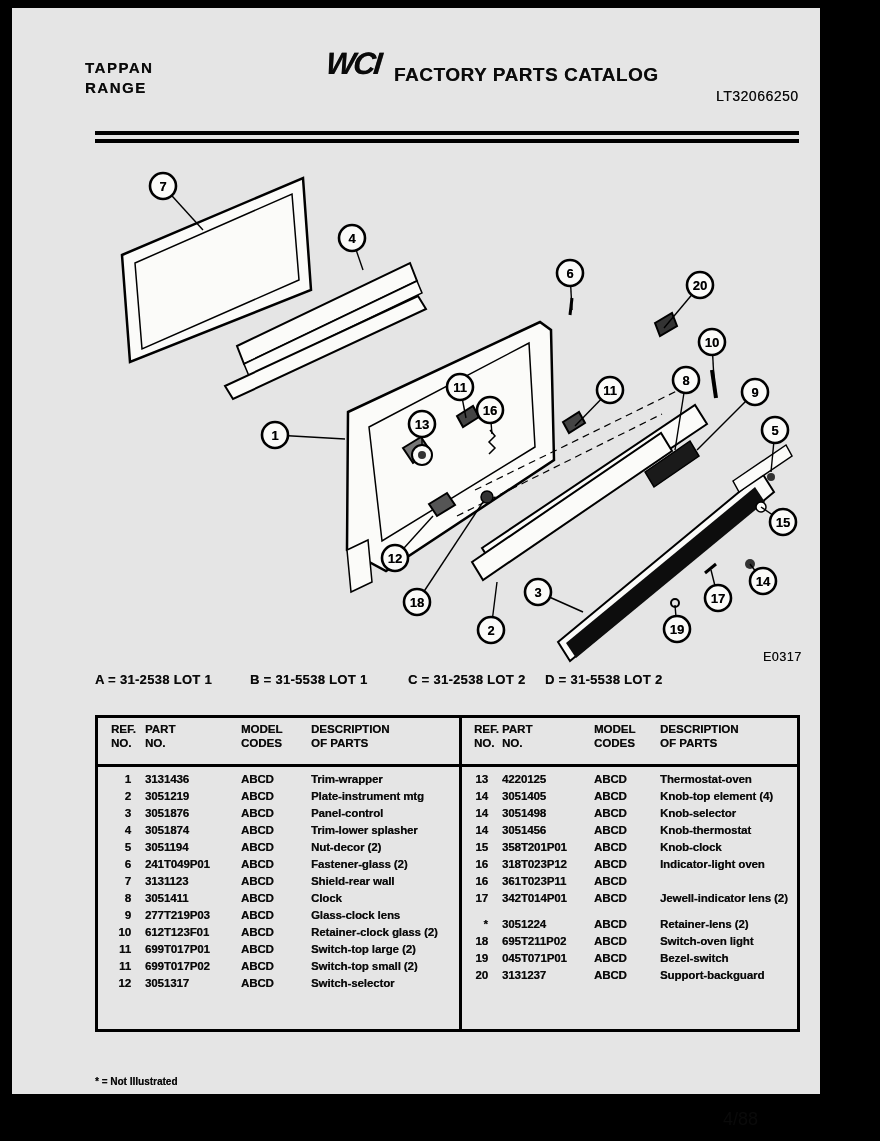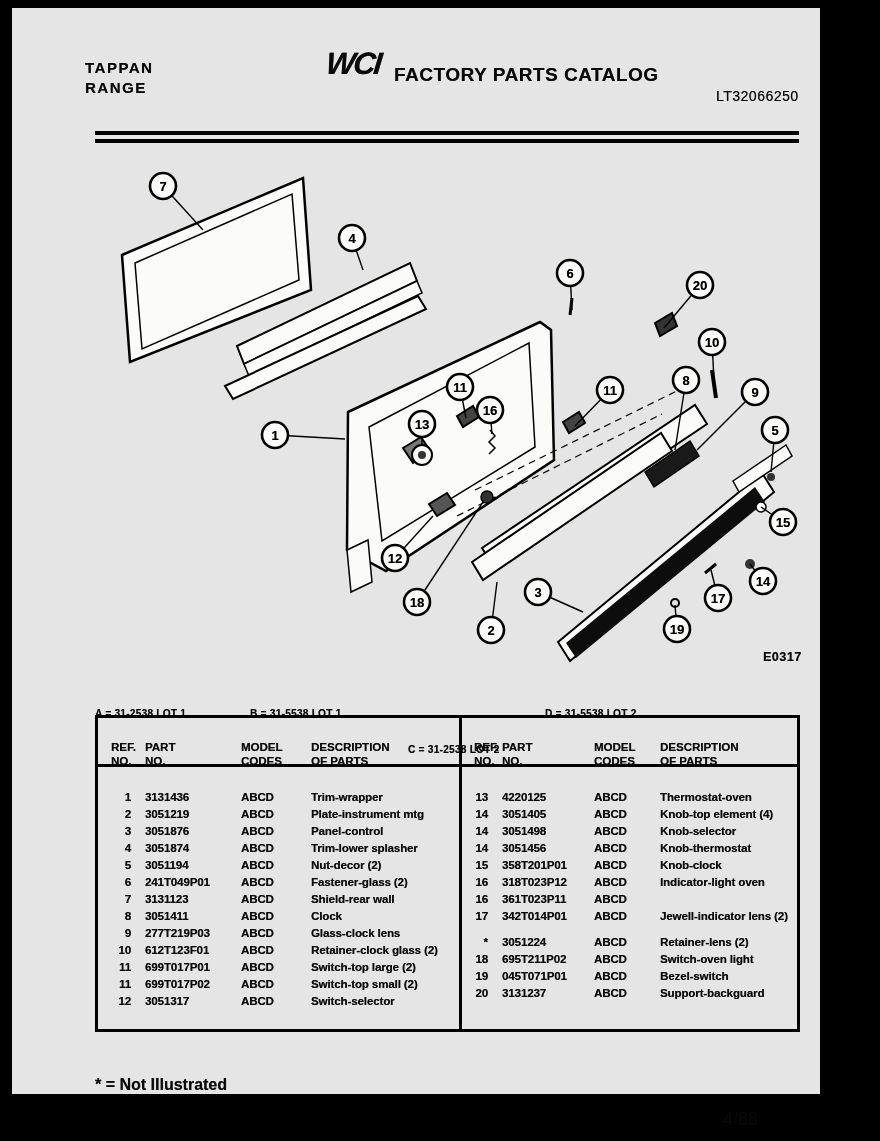--- a/index.html
+++ b/index.html
@@ -16,40 +16,40 @@
   .brand{left:73px;top:50px;font-size:15px;font-weight:bold;letter-spacing:1.5px;line-height:20px;}
   .logo{left:314px;top:38px;font-size:31px;font-weight:900;font-style:italic;letter-spacing:-2px;transform:skewX(-6deg);}
   .catalog-title{left:382px;top:56px;font-size:19px;font-weight:bold;letter-spacing:0.5px;text-align:right;}
   .doc-number{left:704px;top:56px;font-size:14px;font-weight:normal;letter-spacing:0.5px;margin-top:24px;}
   .rule{left:83px;width:704px;height:4px;background:#000;}
   .rule-a{top:123px;} .rule-b{top:131px;}
   
   .diagram{left:73px;top:142px;width:715px;height:515px;}
   #diagram-svg{display:block;}
   #diagram-svg text{font-family:"Liberation Sans",sans-serif;font-weight:bold;font-size:13px;fill:#000;}
-  .figure-code{left:751px;top:642px;font-size:12.5px;font-weight:bold;letter-spacing:0.5px;}
-  
-  .models{top:700px;font-size:10px;font-weight:bold;letter-spacing:0.3px;}
-  .model-a{left:83px;} .model-b{left:238px;} .model-c{left:396px;margin-top:36px;} .model-d{left:533px;}
+  .figure-code{left:751px;top:642px;font-size:12.5px;font-weight:normal;letter-spacing:0.5px;}
+  
+  .models{top:664px;font-size:13px;font-weight:bold;letter-spacing:0.3px;}
+  .model-a{left:83px;} .model-b{left:238px;} .model-c{left:396px;} .model-d{left:533px;}
   
   .parts-table{left:83px;top:707px;width:705px;height:317px;border:3px solid #000;box-sizing:border-box;}
   .t-divider{position:absolute;left:361px;top:0;bottom:0;width:3px;background:#000;}
   .t-headline{position:absolute;left:0;right:0;top:46px;height:2.5px;background:#000;}
   .t-group{position:absolute;top:0;bottom:0;overflow:hidden;}
   #table-left{left:0;width:361px;}
   #table-right{left:364px;right:0;}
-  .t-head{display:grid;padding-top:23px;font-size:11.5px;font-weight:bold;line-height:13.5px;}
+  .t-head{display:grid;padding-top:5px;font-size:11.5px;font-weight:bold;line-height:13.5px;}
   #table-left .t-head, #table-left .row{padding-left:13px;grid-template-columns:34px 96px 70px 140px;}
   #table-right .t-head, #table-right .row{padding-left:12px;grid-template-columns:28px 92px 66px 140px;}
   .t-body{padding-top:21px;}
   .row{display:grid;font-size:11.5px;font-weight:bold;line-height:17px;letter-spacing:-0.1px;}
   .c-ref{text-align:right;padding-right:14px;}
   #table-right .t-body .row:nth-child(9){margin-top:9px;}
   
-  .footer-note{left:83px;top:1068px;font-size:16px;font-weight:bold;}
+  .footer-note{left:83px;top:1068px;font-size:10px;font-weight:bold;}
   .footer-page{left:0;right:0;top:1066px;text-align:center;font-size:12.5px;font-weight:bold;}
   .footer-date{right:62px;top:1101px;font-size:18px;font-weight:normal;}
 </style>
 </head>
 <body>
 
 <div class="page">
 
   <div class="abs brand">
     <div>TAPPAN</div>

